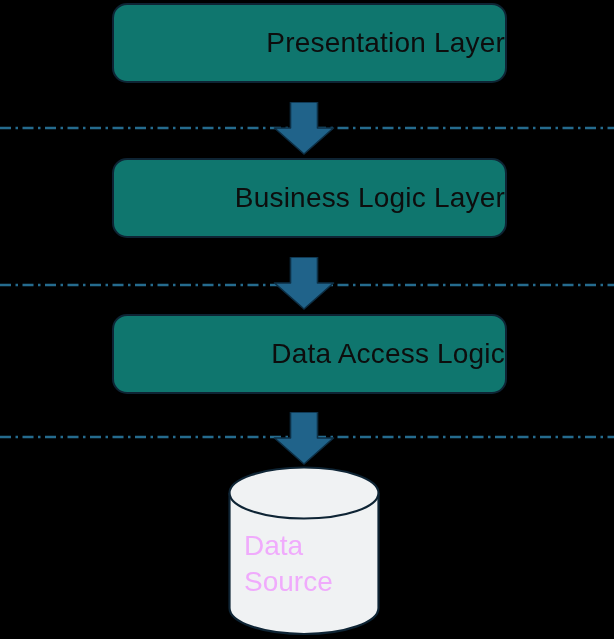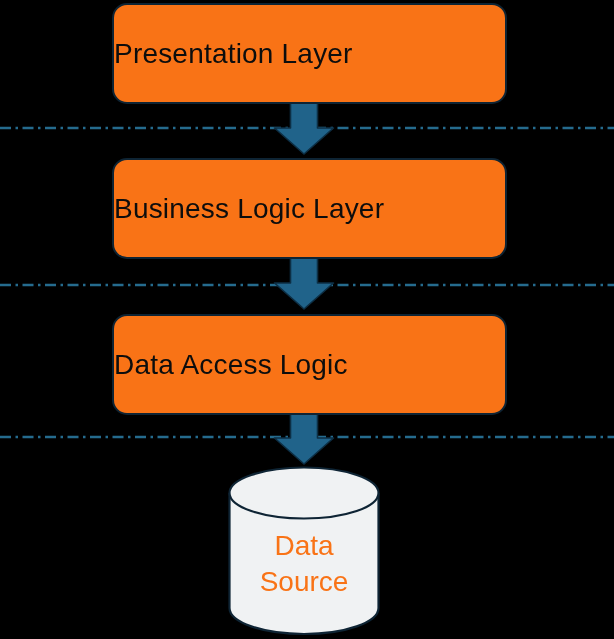--- a/index.html
+++ b/index.html
@@ -12,28 +12,28 @@
     width: 614px;
     height: 639px;
     background: #000000;
     overflow: hidden;
     font-family: "Liberation Sans", "DejaVu Sans", sans-serif;
   }
   .layer-box {
     position: absolute;
     left: 112px;
     width: 395px;
-    height: 101px;
+    height: 80px;
     box-sizing: border-box;
-    background: #f97316;
+    background: #0f766e;
     border: 2.5px solid #0e2434;
     border-radius: 15px;
     display: flex;
     align-items: center;
-    justify-content: flex-start;
+    justify-content: flex-end;
     z-index: 3;
   }
   .layer-label {
     font-size: 28px;
     color: #0d0d0d;
     letter-spacing: 0.2px;
     white-space: nowrap;
   }
   #box-presentation { top: 3px; }
   #box-business     { top: 158px; }
@@ -67,24 +67,24 @@
     top: 466px;
     width: 152px;
     height: 170px;
     z-index: 2;
   }
   #datastore-label {
     position: absolute;
     left: 244px;
     top: 528px;
     width: 120px;
-    text-align: center;
+    text-align: left;
     font-size: 28px;
     line-height: 36px;
-    color: #f97316;
+    color: #f0abfc;
     z-index: 3;
   }
 </style>
 </head>
 <body>
 
 <div id="canvas">
 
   <svg id="separator-1" class="separator-svg" viewBox="0 0 614 6" xmlns="http://www.w3.org/2000/svg">
     <line x1="0" y1="3" x2="614" y2="3" stroke-width="2.5" stroke-dasharray="11 4.5 2.5 4.5" stroke="#256b8e"></line>

